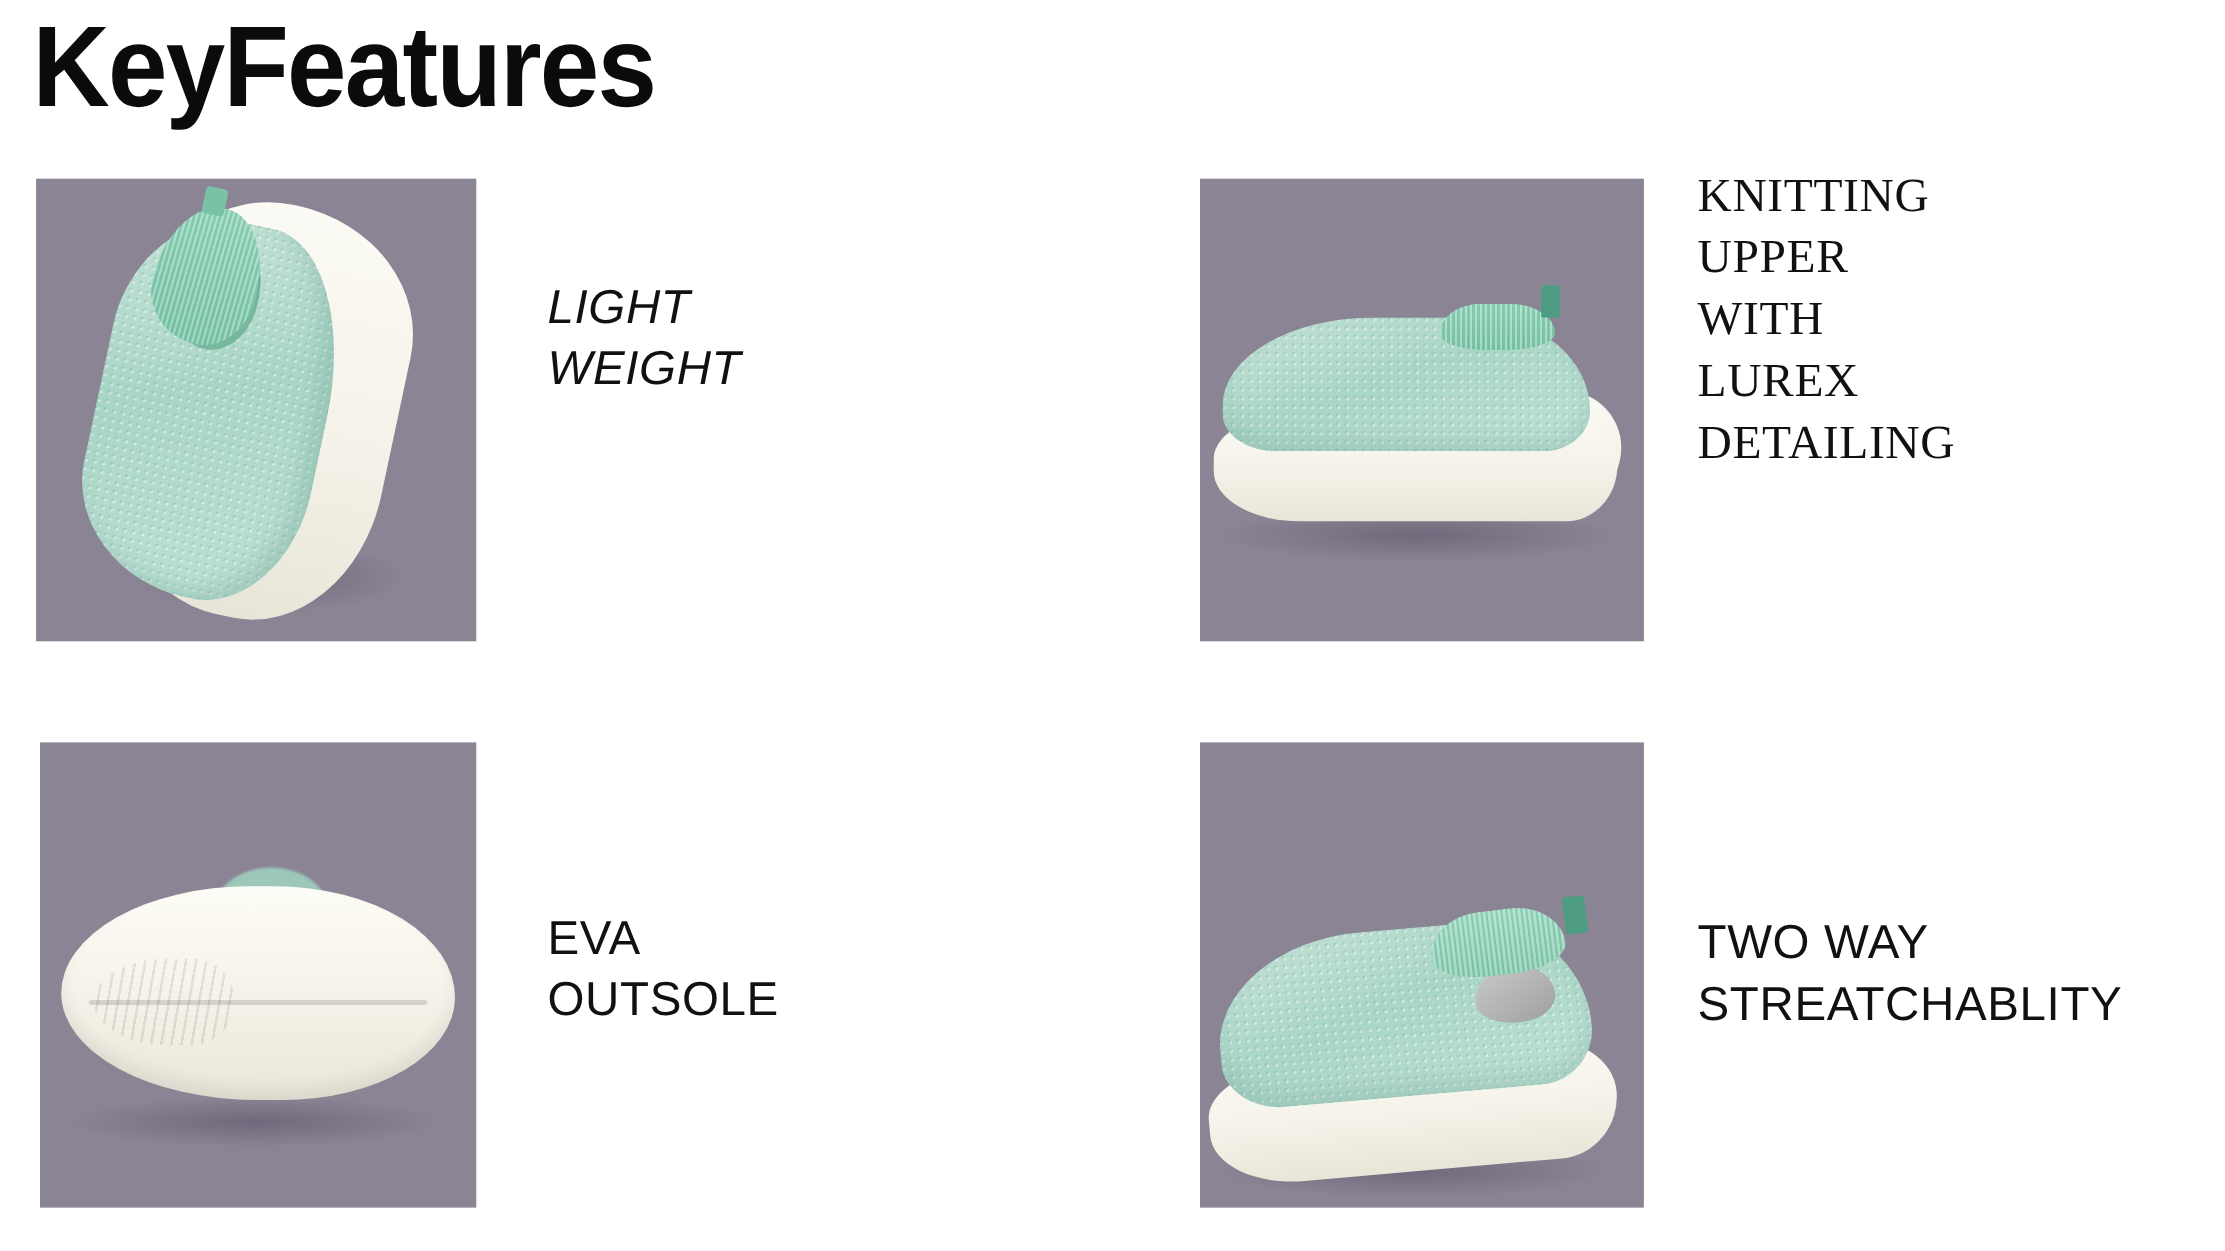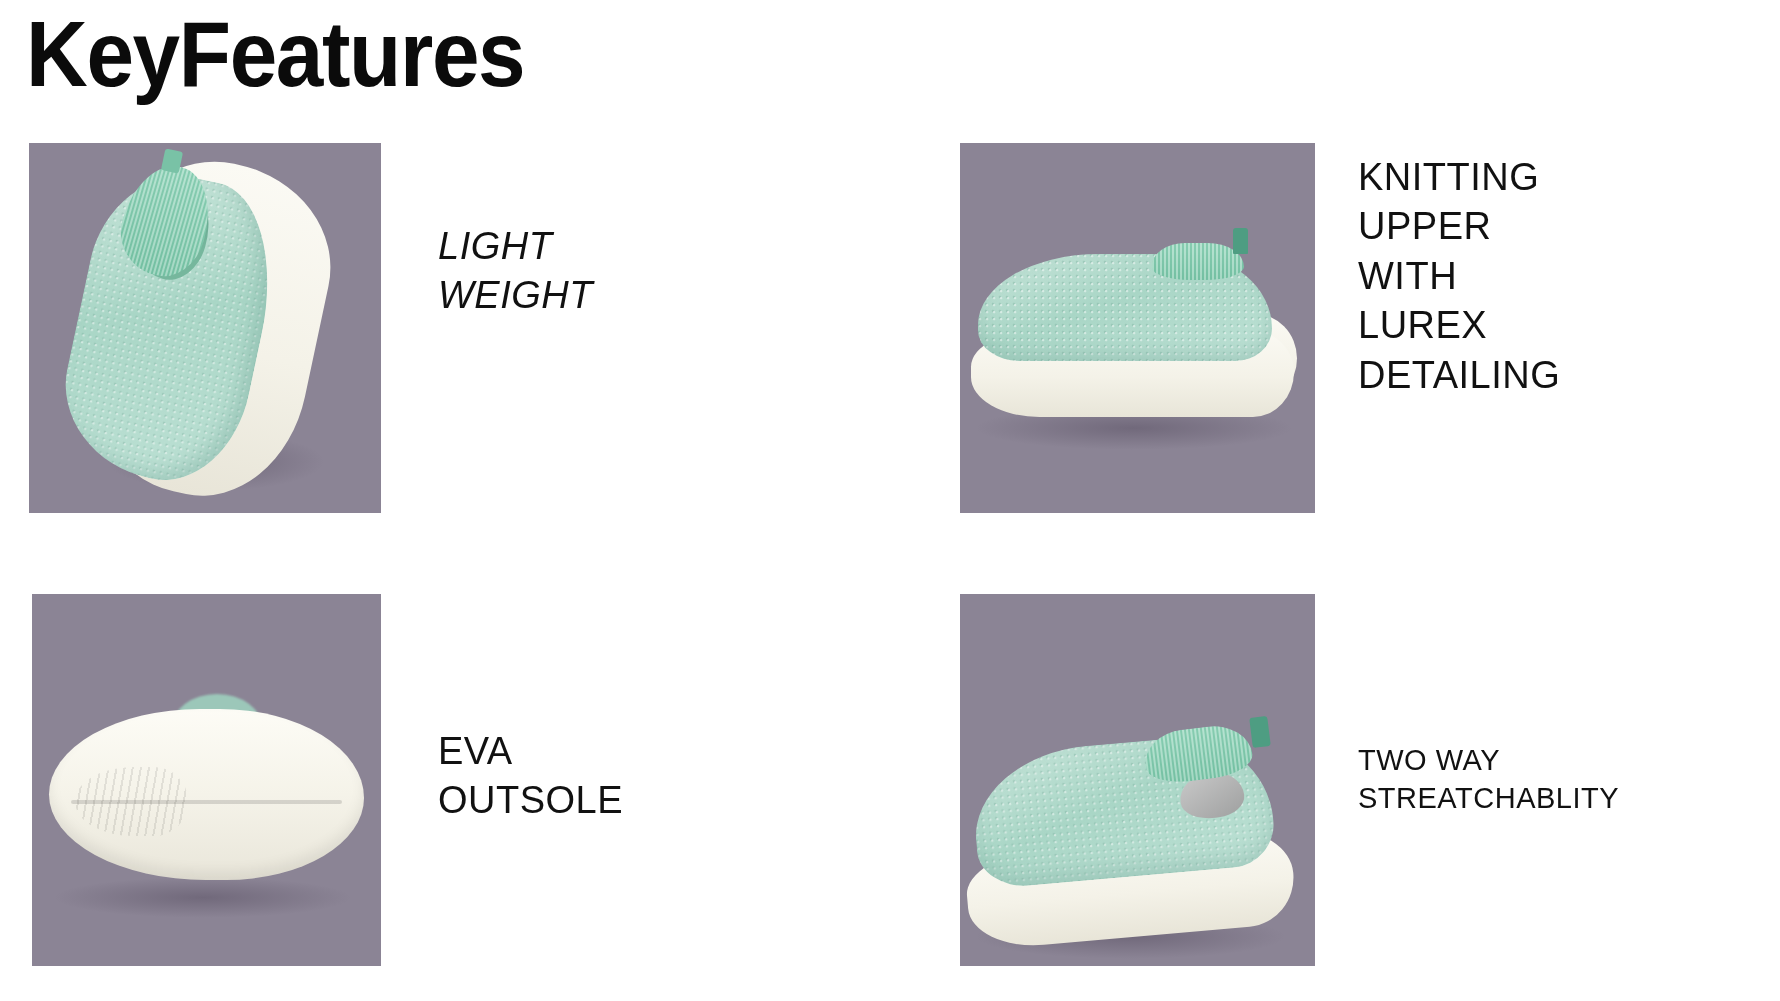--- a/index.html
+++ b/index.html
@@ -54,29 +54,29 @@
     letter-spacing: 0.5px;
     line-height: 1.30;
     white-space: pre-line;
   }
 
   
   #feat-1 .tile { left: 29px;  top: 143px; width: 352px; height: 370px; }
   #feat-1 .feature-label { left: 438px; top: 222px; font-size: 38px; font-style: italic; }
 
   #feat-2 .tile { left: 960px; top: 143px; width: 355px; height: 370px; }
-  #feat-2 .feature-label { left: 1358px; top: 276px; font-size: 38px;
-                           transform: translateY(-50%); }
+  #feat-2 .feature-label { left: 1358px; top: 256px; font-size: 38px;
+                           transform: translateY(-50%); font-family: Liberation Serif, serif; }
 
   
   #feat-3 .tile { left: 32px;  top: 594px; width: 349px; height: 372px; }
   #feat-3 .feature-label { left: 438px; top: 727px; font-size: 38px; }
 
   #feat-4 .tile { left: 960px; top: 594px; width: 355px; height: 372px; }
-  #feat-4 .feature-label { left: 1358px; top: 780px; font-size: 29px;
+  #feat-4 .feature-label { left: 1358px; top: 780px; font-size: 38px;
                            transform: translateY(-50%); }
 
   
   .shoe { position: absolute; }
 
   .knit {
     background:
       radial-gradient(circle at 30% 30%, rgba(255,255,255,.45) 0 1px, transparent 1.6px) 0 0/7px 7px,
       radial-gradient(circle at 70% 70%, rgba(120,170,155,.35) 0 1px, transparent 1.6px) 3px 3px/7px 7px,
       linear-gradient(160deg, #c6e4d9 0%, #a9d6c6 45%, #bfe2d6 100%);

